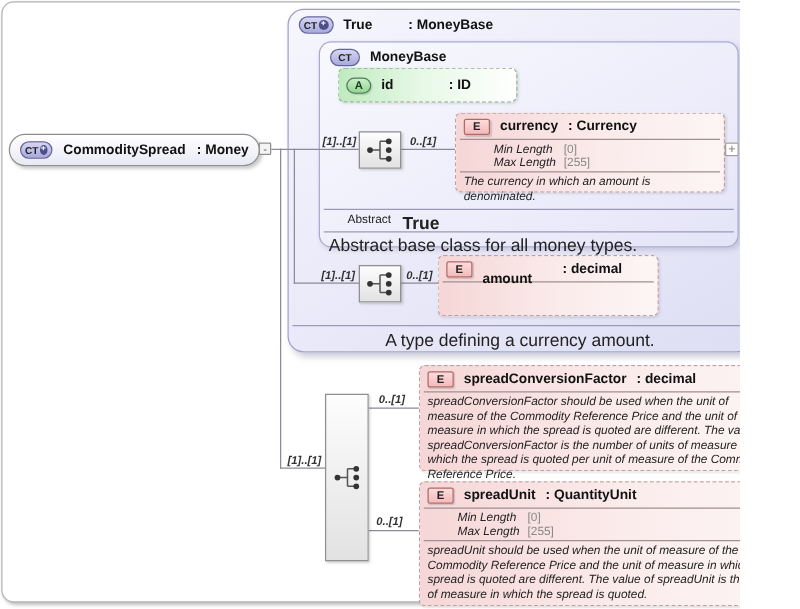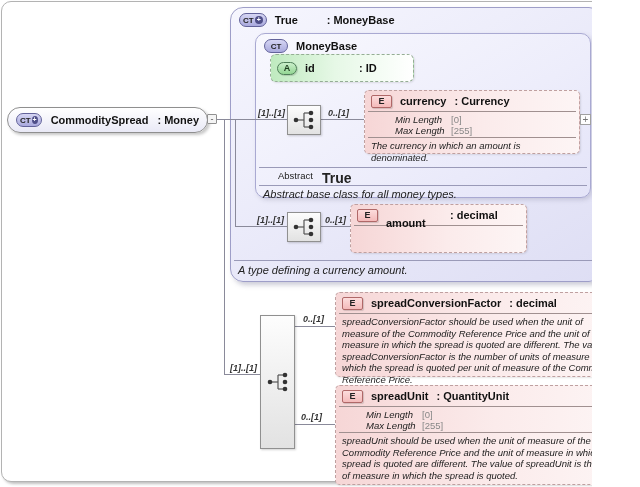--- a/index.html
+++ b/index.html
@@ -78,21 +78,21 @@
               text-align:center; z-index:8; }
   .collapser { position:absolute; width:10px; height:10px; border:1px solid #909090;
                background:#f4f4f4; color:#555; font-size:9px; line-height:8px;
                text-align:center; z-index:8; border-radius:1px; }
 
   
   .mb-line { position:absolute; left:3px; right:3px; border-top:1px solid #9a9ab8; }
   .mb-facet { position:absolute; left:7px; display:flex; font-size:9.5px; color:#222; }
   .mb-facet .lbl { width:44px;margin-left:15px; }
   .mb-facet .val { font-weight:bold; font-size:14px; }
-  .box-doc { position:absolute; left:7px; right:7px; font-size:11px; font-style:italic; color:#222; }
+  .box-doc { position:absolute; left:7px; right:7px; font-size:14px; color:#222; }
 </style>
 </head>
 <body>
 
 <div id="stage">
   <div id="canvas">
 
     <div class="line hline" style="left:215px;top:117px;width:8px;"></div>
     <div class="line vline" style="left:222px;top:117px;height:256px;"></div>
     <div class="line hline" style="left:222px;top:117px;width:63px;"></div>
@@ -107,21 +107,21 @@
     <div class="ctbox" style="left:228px;top:5px;width:372px;height:275px;">
       <div class="ct-hdr">
         <span class="badge-ct">
             <span>CT</span>
             <span class="plus-circle">+</span>
           </span>
         <span class="tname" style="min-width:44px;">True</span>
         <span class="ttype">: MoneyBase</span>
       </div>
       <div class="mb-line" style="top:252px;"></div>
-      <div class="box-doc" style="top:256px;">A type defining a currency amount.</div>
+      <div class="box-doc" style="top:256px;text-align:center;">A type defining a currency amount.</div>
 
       <div class="ctbox inner" style="left:24px;top:25px;width:336px;height:165px;">
         <div class="ct-hdr">
           <span class="badge-ct">
               <span>CT</span>
             </span>
           <span class="tname">MoneyBase</span>
         </div>
         <div class="mb-line" style="top:133px;"></div>
         <div class="mb-facet" style="top:136px;">

